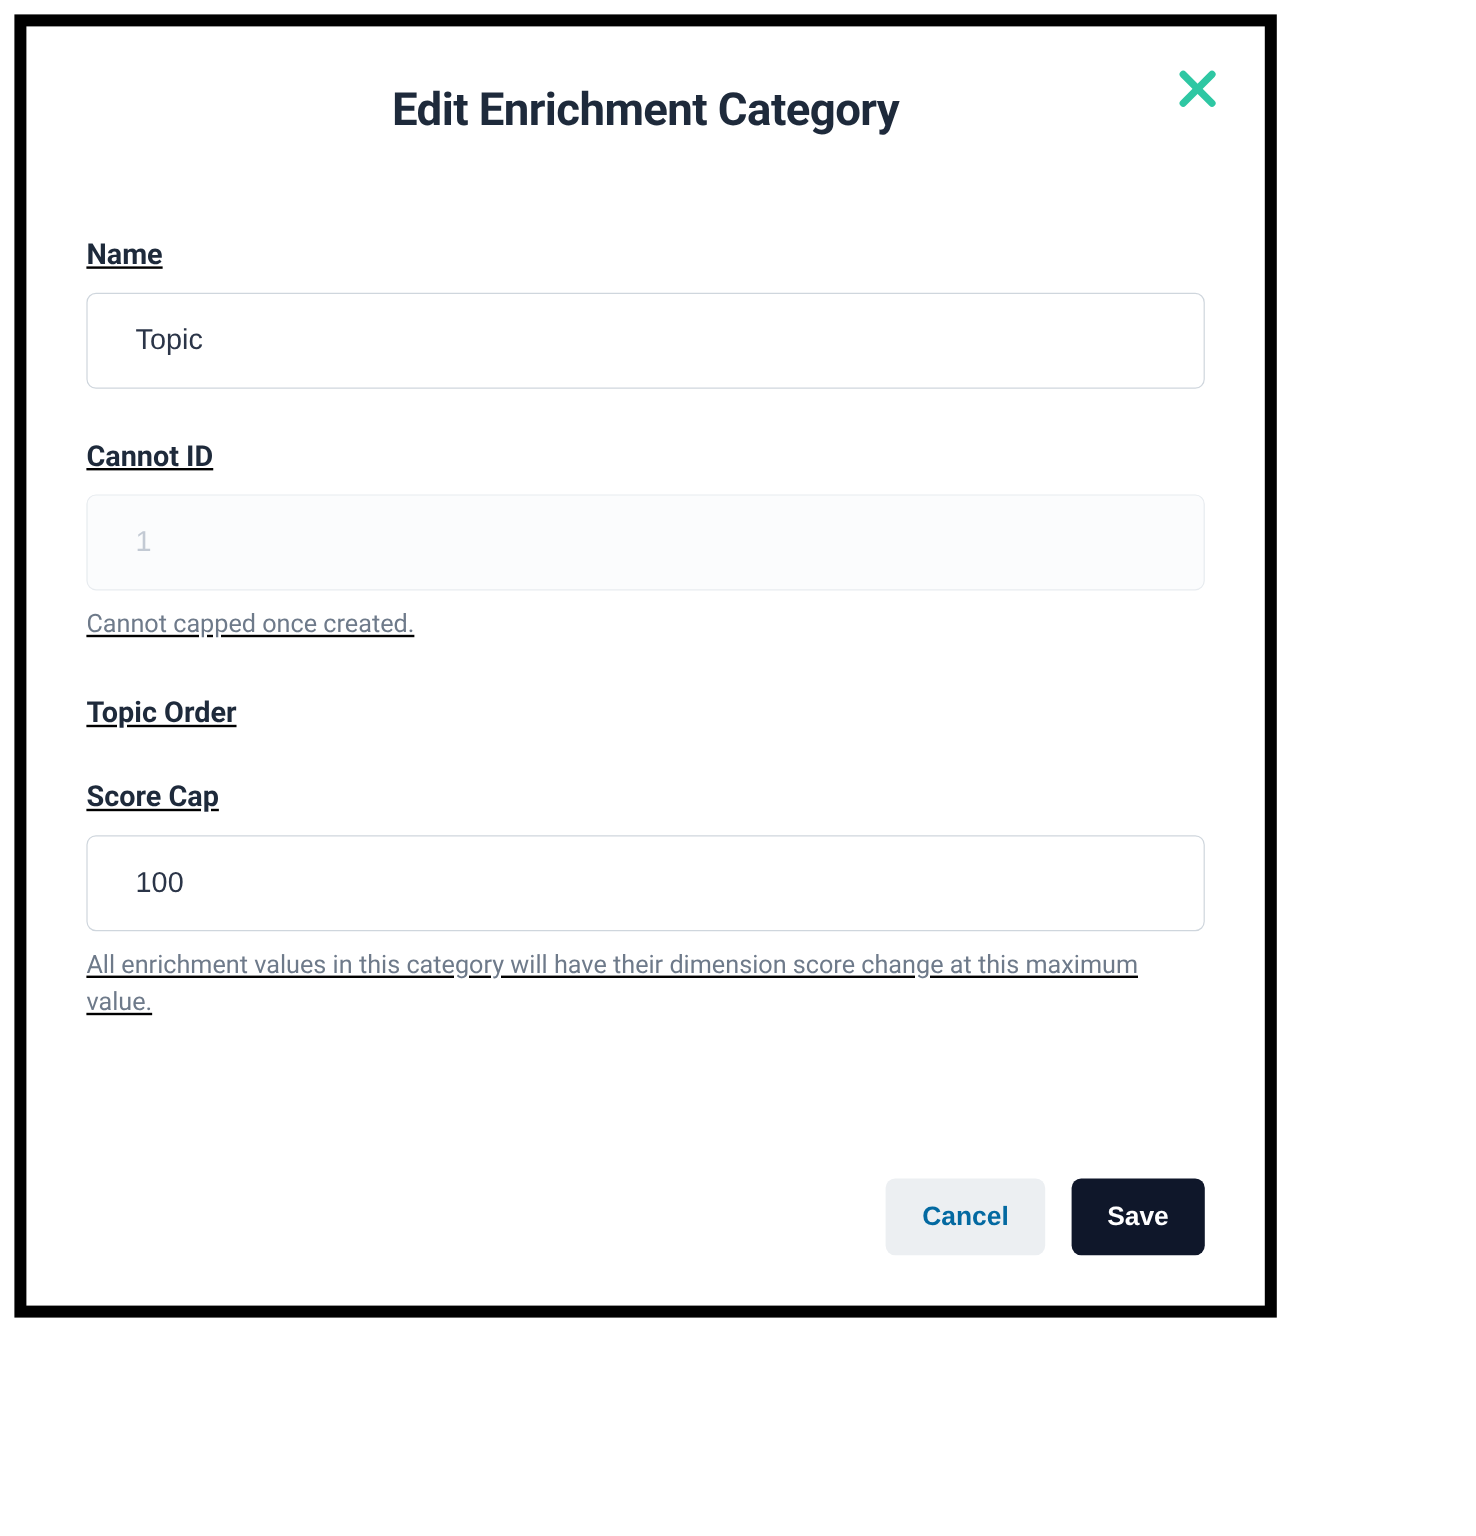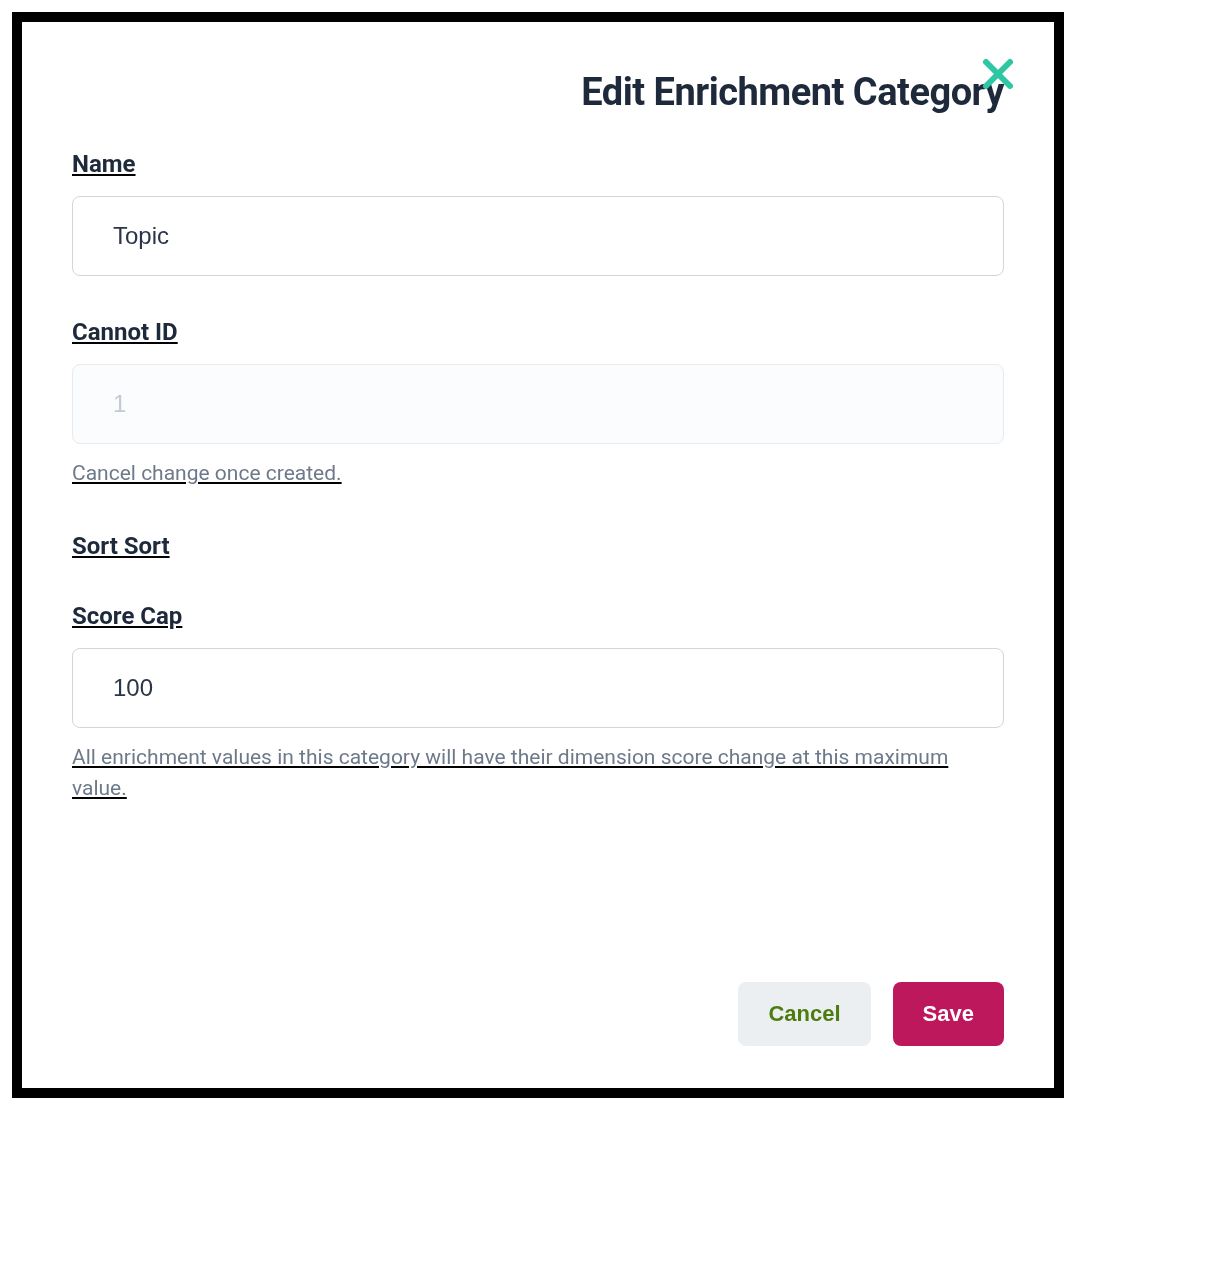--- a/index.html
+++ b/index.html
@@ -15,23 +15,23 @@
     .modal-frame {
       border: 10px solid #000000;
       width: 1052px;
       height: 1086px;
       background: #ffffff;
       position: relative;
       padding: 48px 50px 50px 50px;
     }
     .modal-header {
       display: flex;
-      justify-content: flex-end;
+      justify-content: center;
       align-items: flex-start;
-      margin-bottom: 36px;
+      margin-bottom: 84px;
     }
     .modal-title {
       font-size: 38px;
       font-weight: 700;
       color: #1e2a3b;
       letter-spacing: -0.5px;
     }
     .close-btn {
       position: absolute;
       top: 32px;
@@ -103,24 +103,24 @@
       font-weight: 600;
       border: none;
       border-radius: 8px;
       cursor: pointer;
       display: inline-flex;
       align-items: center;
       justify-content: center;
     }
     .btn-cancel {
       background: #eceff2;
-      color: #4d7c0f;
+      color: #0369a1;
     }
     .btn-save {
-      background: #be185d;
+      background: #0f172a;
       color: #ffffff;
     }
   </style>
 </head>
 <body>
 
 <div class="modal-frame">
 
   <div class="modal-header">
     <h1 class="modal-title">Edit Enrichment Category</h1>
@@ -133,25 +133,25 @@
   </div>
 
   <div class="form-group">
     <label class="form-label">Name</label>
     <input type="text" class="form-input" value="Topic" style="">
   </div>
 
   <div class="form-group">
     <label class="form-label">Cannot ID</label>
     <input type="text" class="form-input" disabled="" value="1" style="">
-    <div class="help-text">Cancel change once created.</div>
+    <div class="help-text">Cannot capped once created.</div>
   </div>
 
   <div class="form-group">
-    <label class="form-label">Sort Sort</label>
+    <label class="form-label">Topic Order</label>
   </div>
 
   <div class="form-group">
     <label class="form-label">Score Cap</label>
     <input type="text" class="form-input" value="100" style="">
     <div class="help-text">All enrichment values in this category will have their dimension score change at this maximum value.</div>
   </div>
 
   <div class="modal-footer">
     <button class="btn btn-cancel">Cancel</button>

